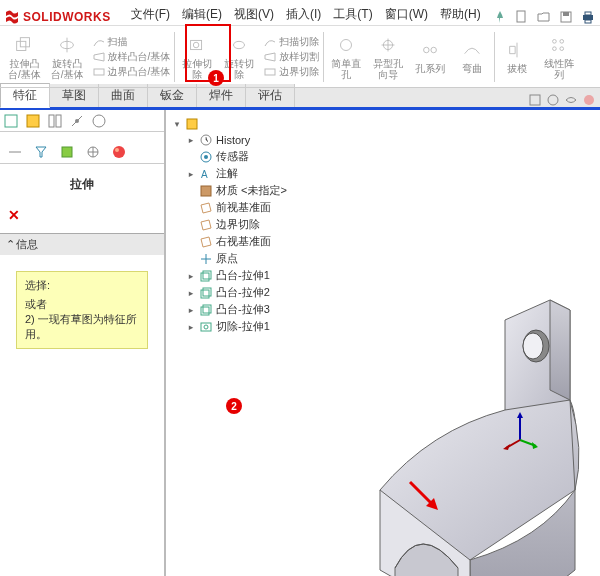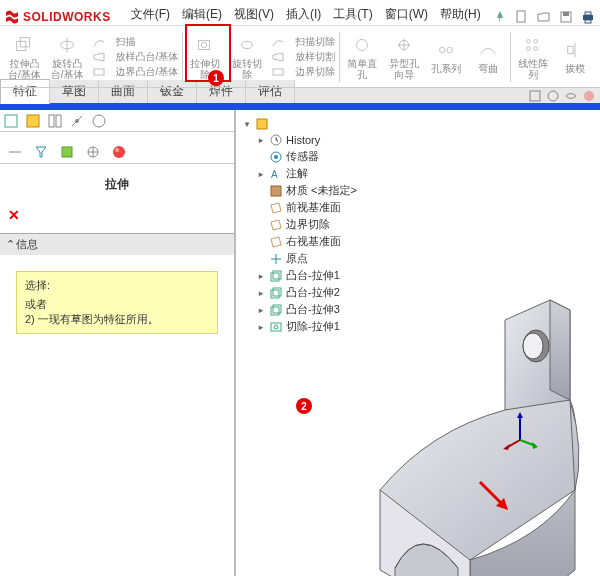--- a/index.html
+++ b/index.html
@@ -9,33 +9,33 @@
 .logo { display: flex; align-items: center; gap: 3px; margin-right: 14px; }
 .logo-icon { width: 16px; height: 16px; }
 .logo-text { color: #d01818; font-weight: bold; letter-spacing: 0.5px; font-size: 12px; }
 .menu-item { padding: 2px 6px; color: #333; font-size: 12px; }
 .menu-right { margin-left: auto; display: flex; gap: 6px; align-items: center; }
 .mr-ico { width: 16px; height: 16px; }
 
 .ribbon { height: 62px; border-bottom: 1px solid #ccc; display: flex; align-items: center; padding: 2px 4px; gap: 2px; position: relative; }
 .rbtn { display: flex; flex-direction: column; align-items: center; justify-content: center; gap: 2px; padding: 2px 4px; color: #888; font-size: 10px; line-height: 11px; text-align: center; min-width: 40px; }
 .rbtn-ico { width: 24px; height: 22px; }
-.rsmall { font-size: 10px; color: #888; display: flex; align-items: center; gap: 10px; padding: 1px 2px; line-height: 12px; }
+.rsmall { font-size: 10px; color: #888; display: flex; align-items: center; gap: 2px; padding: 1px 2px; line-height: 12px; }
 .rcol { display: flex; flex-direction: column; gap: 1px; }
 .rsep { width: 1px; height: 50px; background: #cfcfcf; }
 .highlight-box { position: absolute; border: 2px solid #e60000; pointer-events: none; }
 .callout { position: absolute; width: 16px; height: 16px; background: #e60000; border-radius: 50%; color: #fff; font-size: 10px; font-weight: bold; display: flex; align-items: center; justify-content: center; }
 
-.tabrow { height: 22px; background: #e8e8e8; display: flex; align-items: flex-end; border-bottom: 7px solid #1d4ed8; }
+.tabrow { height: 22px; background: #e8e8e8; display: flex; align-items: flex-end; border-bottom: 3px solid #1d4ed8; }
 .tab { padding: 3px 12px; font-size: 12px; color: #444; background: #e8e8e8; border-right: 1px solid #ccc; }
 .tab.active { background: #fff; border-top: 1px solid #bbb; border-left: 1px solid #bbb; border-bottom: 1px solid #fff; margin-bottom: -1px; }
 .tab-icons { margin-left: auto; display: flex; gap: 4px; padding-right: 4px; }
 
 .main { display: flex; height: 466px; position: relative; }
-.left { width: 236px; border-right: 2px solid #bbb; display: flex; flex-direction: column; gap: 8px; }
+.left { width: 166px; border-right: 2px solid #bbb; display: flex; flex-direction: column; gap: 8px; }
 .lp-tabs { height: 22px; display: flex; align-items: center; border-bottom: 1px solid #ccc; }
 .lp-ico { width: 16px; height: 16px; margin: 0 3px; }
 .lp-toolbar { height: 24px; display: flex; align-items: center; gap: 4px; padding: 2px 4px; border-bottom: 1px solid #ccc; }
 .lp-title { text-align: center; font-weight: bold; padding: 4px; font-size: 12px; }
 .lp-close { color: #d00; font-size: 14px; font-weight: bold; padding: 2px 8px; }
 .lp-sect { border-top: 1px solid #aaa; }
 .lp-sect-head { background: #e8e8e8; padding: 3px 6px; font-size: 11px; display: flex; align-items: center; }
 .chev { display: inline-block; width: 10px; }
 .lp-msg { background: #fdffb8; border: 1px solid #d8d870; padding: 6px 8px; margin: 16px; font-size: 11px; line-height: 15px; }
 
@@ -190,34 +190,34 @@
   </div>
   <div class="rbtn">
     <svg class="rbtn-ico" viewBox="0 0 24 24">
         <path d="M4 16 Q12 4 20 16" fill="none" stroke="#bbb"></path>
       </svg>
     <span>弯曲</span>
   </div>
   <div class="rsep"></div>
   <div class="rbtn">
     <svg class="rbtn-ico" viewBox="0 0 24 24">
+        <path d="M12 4 L12 20" stroke="#bbb"></path>
+        <path d="M4 8 L10 8 L10 16 L4 16 Z" fill="none" stroke="#bbb"></path>
+      </svg>
+    <span>拔模</span>
+  </div>
+  <div class="rbtn">
+    <svg class="rbtn-ico" viewBox="0 0 24 24">
         <circle cx="7" cy="8" r="2" fill="none" stroke="#bbb"></circle>
         <circle cx="15" cy="8" r="2" fill="none" stroke="#bbb"></circle>
         <circle cx="7" cy="16" r="2" fill="none" stroke="#bbb"></circle>
         <circle cx="15" cy="16" r="2" fill="none" stroke="#bbb"></circle>
       </svg>
     <span style="white-space:pre-line">线性阵
 列</span>
-  </div>
-  <div class="rbtn">
-    <svg class="rbtn-ico" viewBox="0 0 24 24">
-        <path d="M12 4 L12 20" stroke="#bbb"></path>
-        <path d="M4 8 L10 8 L10 16 L4 16 Z" fill="none" stroke="#bbb"></path>
-      </svg>
-    <span>拔模</span>
   </div>
 
   <div class="highlight-box" style="left:185px;top:-2px;width:46px;height:58px"></div>
   <div class="callout" style="left:208px;top:44px">
       <span>1</span>
     </div>
 </div>
 
 <div class="tabrow">
   <div class="tab active">特征</div>

